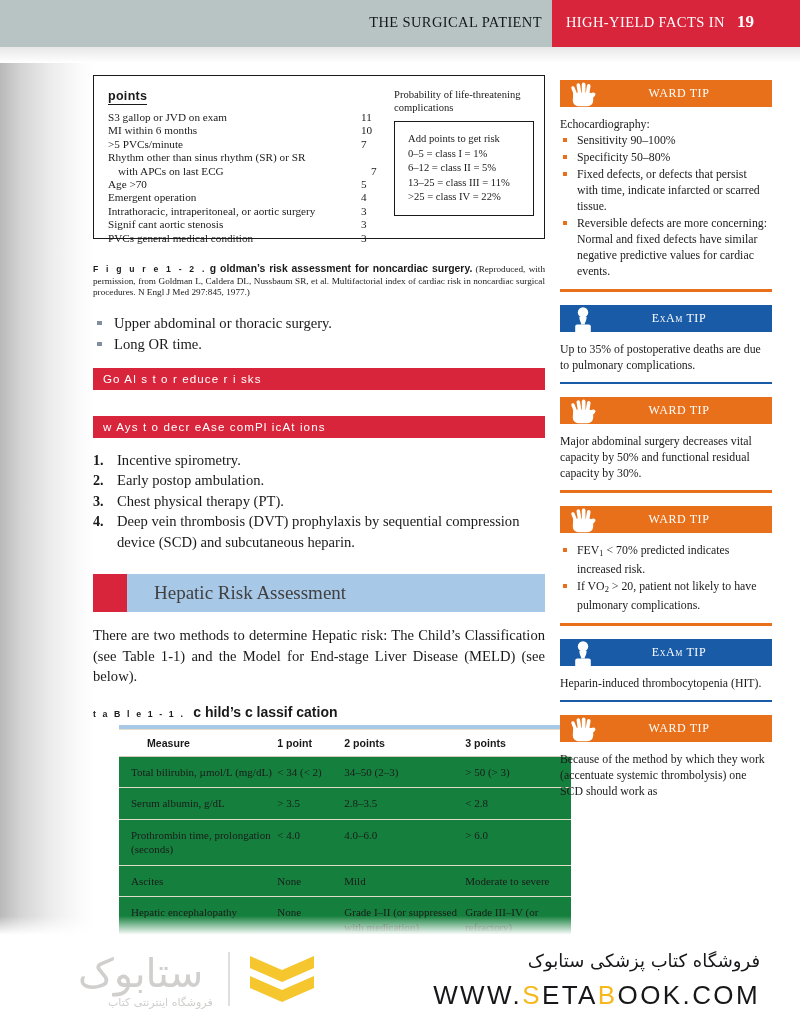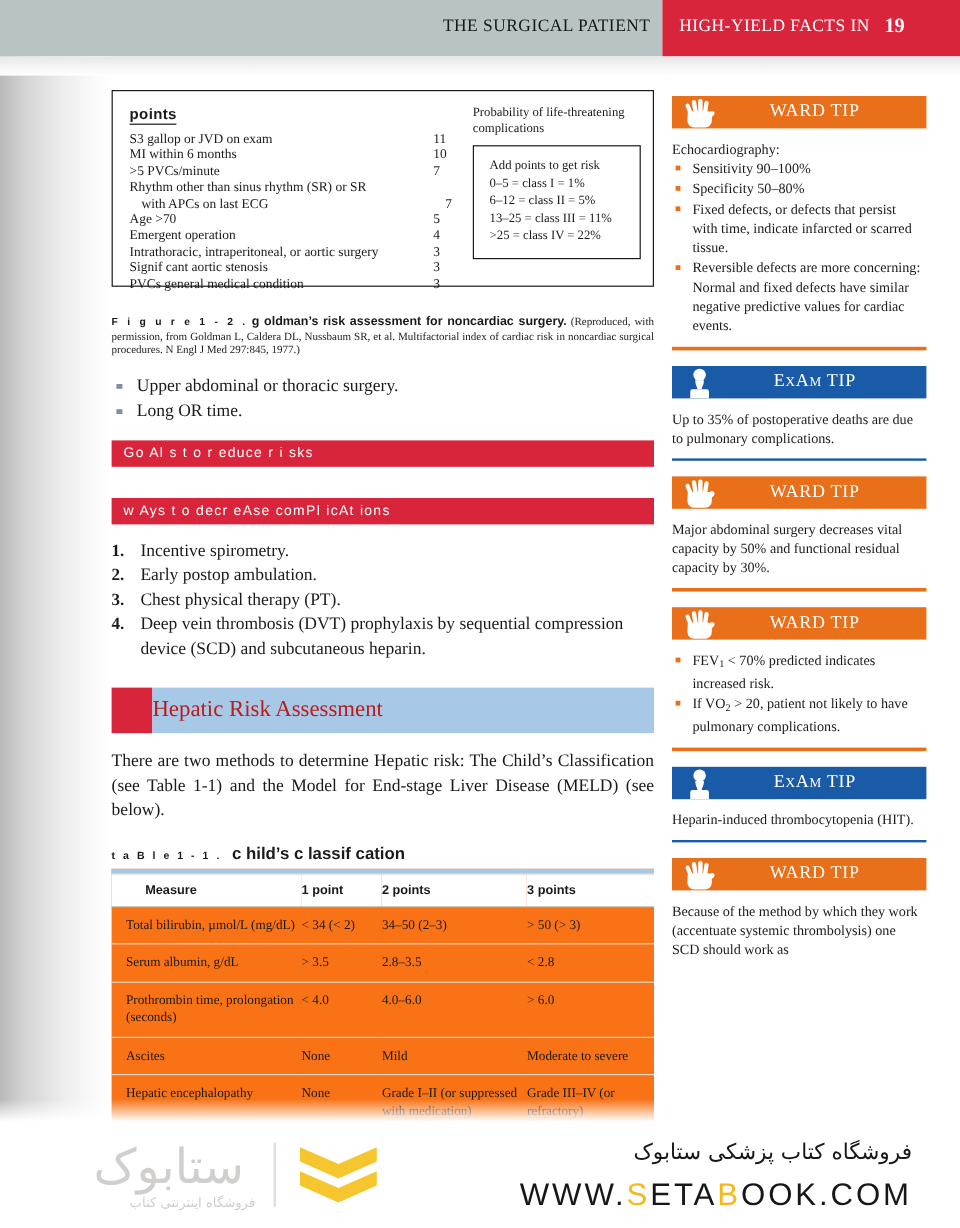--- a/index.html
+++ b/index.html
@@ -215,23 +215,24 @@
     width: 34px; height: 38px;
     background: #d9253b;
     flex: 0 0 34px;
   }
   .blue-head .band {
     flex: 1;
     height: 38px;
     background: #a8c8e8;
     display: flex;
     align-items: center;
+    padding-left: 27px;
     box-sizing: border-box;
     font-size: 19px;
-    color: #b91c1c;
+    color: #404040;
   }
 
   .body-para {
     font-size: 14.6px;
     line-height: 20.5px;
     text-align: justify;
   }
 
   
   .tbl-cap {
@@ -246,22 +247,23 @@
   }
   .tbl-cap .ttitle {
     font-family: Liberation Sans, sans-serif;
     font-weight: bold;
     font-size: 14px;
     margin-left: 6px;
   }
   table.t11 {
     width: 452px;
     border-collapse: collapse;
-    background: #f97316;
+    background: #15803d;
     font-size: 11px;
+    margin-left: 26px;
   }
   table.t11 .topline td {
     padding: 0;
     height: 4px;
     background: #a8c8e8;
   }
   table.t11 th {
     background: #ffffff;
     font-family: "Liberation Sans", sans-serif;
     font-size: 10.6px;
@@ -311,21 +313,21 @@
     height: 27px;
     position: relative;
     display: flex;
     align-items: center;
     justify-content: center;
   }
   .tip-head.ward { background: #e8701a; }
   .tip-head.exam { background: #1a5ba8; }
   .tip-head .label {
     color: #ffffff;
-    font-size: 15px;
+    font-size: 12px;
     letter-spacing: 0.6px;
     font-variant: small-caps;
     padding-left: 26px;
   }
   .tip-icon {
     position: absolute;
     left: 8px; top: 0;
     width: 30px; height: 27px;
   }
   .tip-body {

